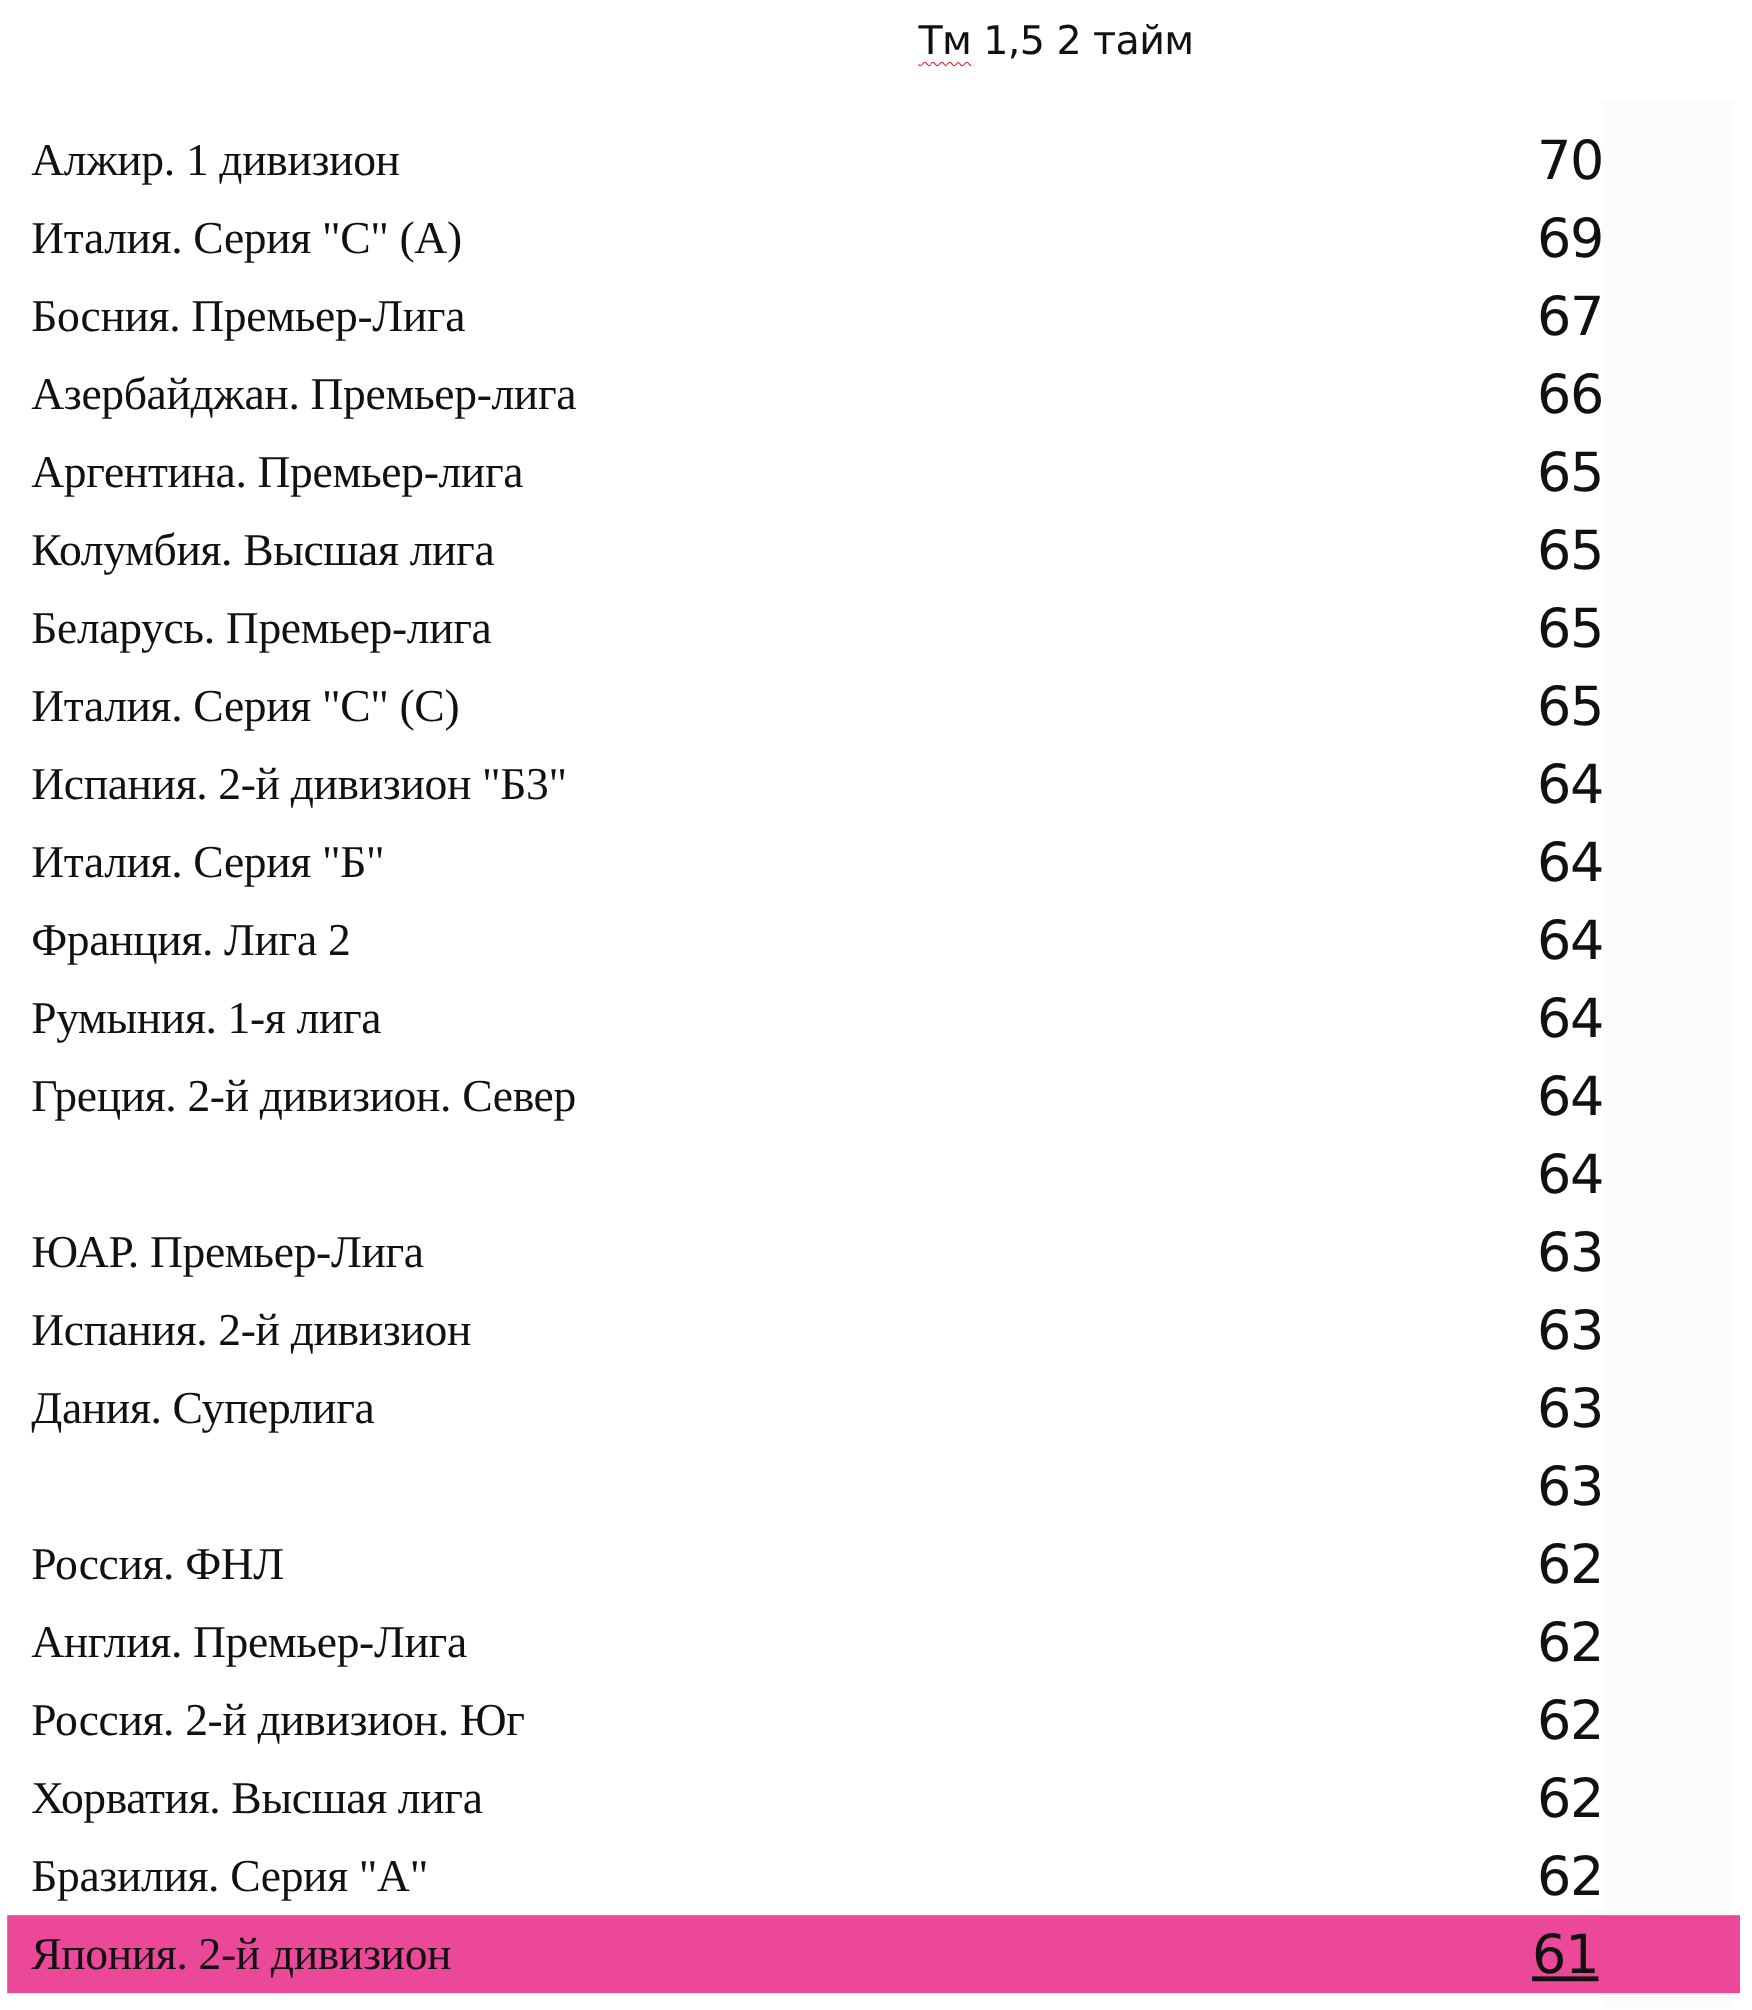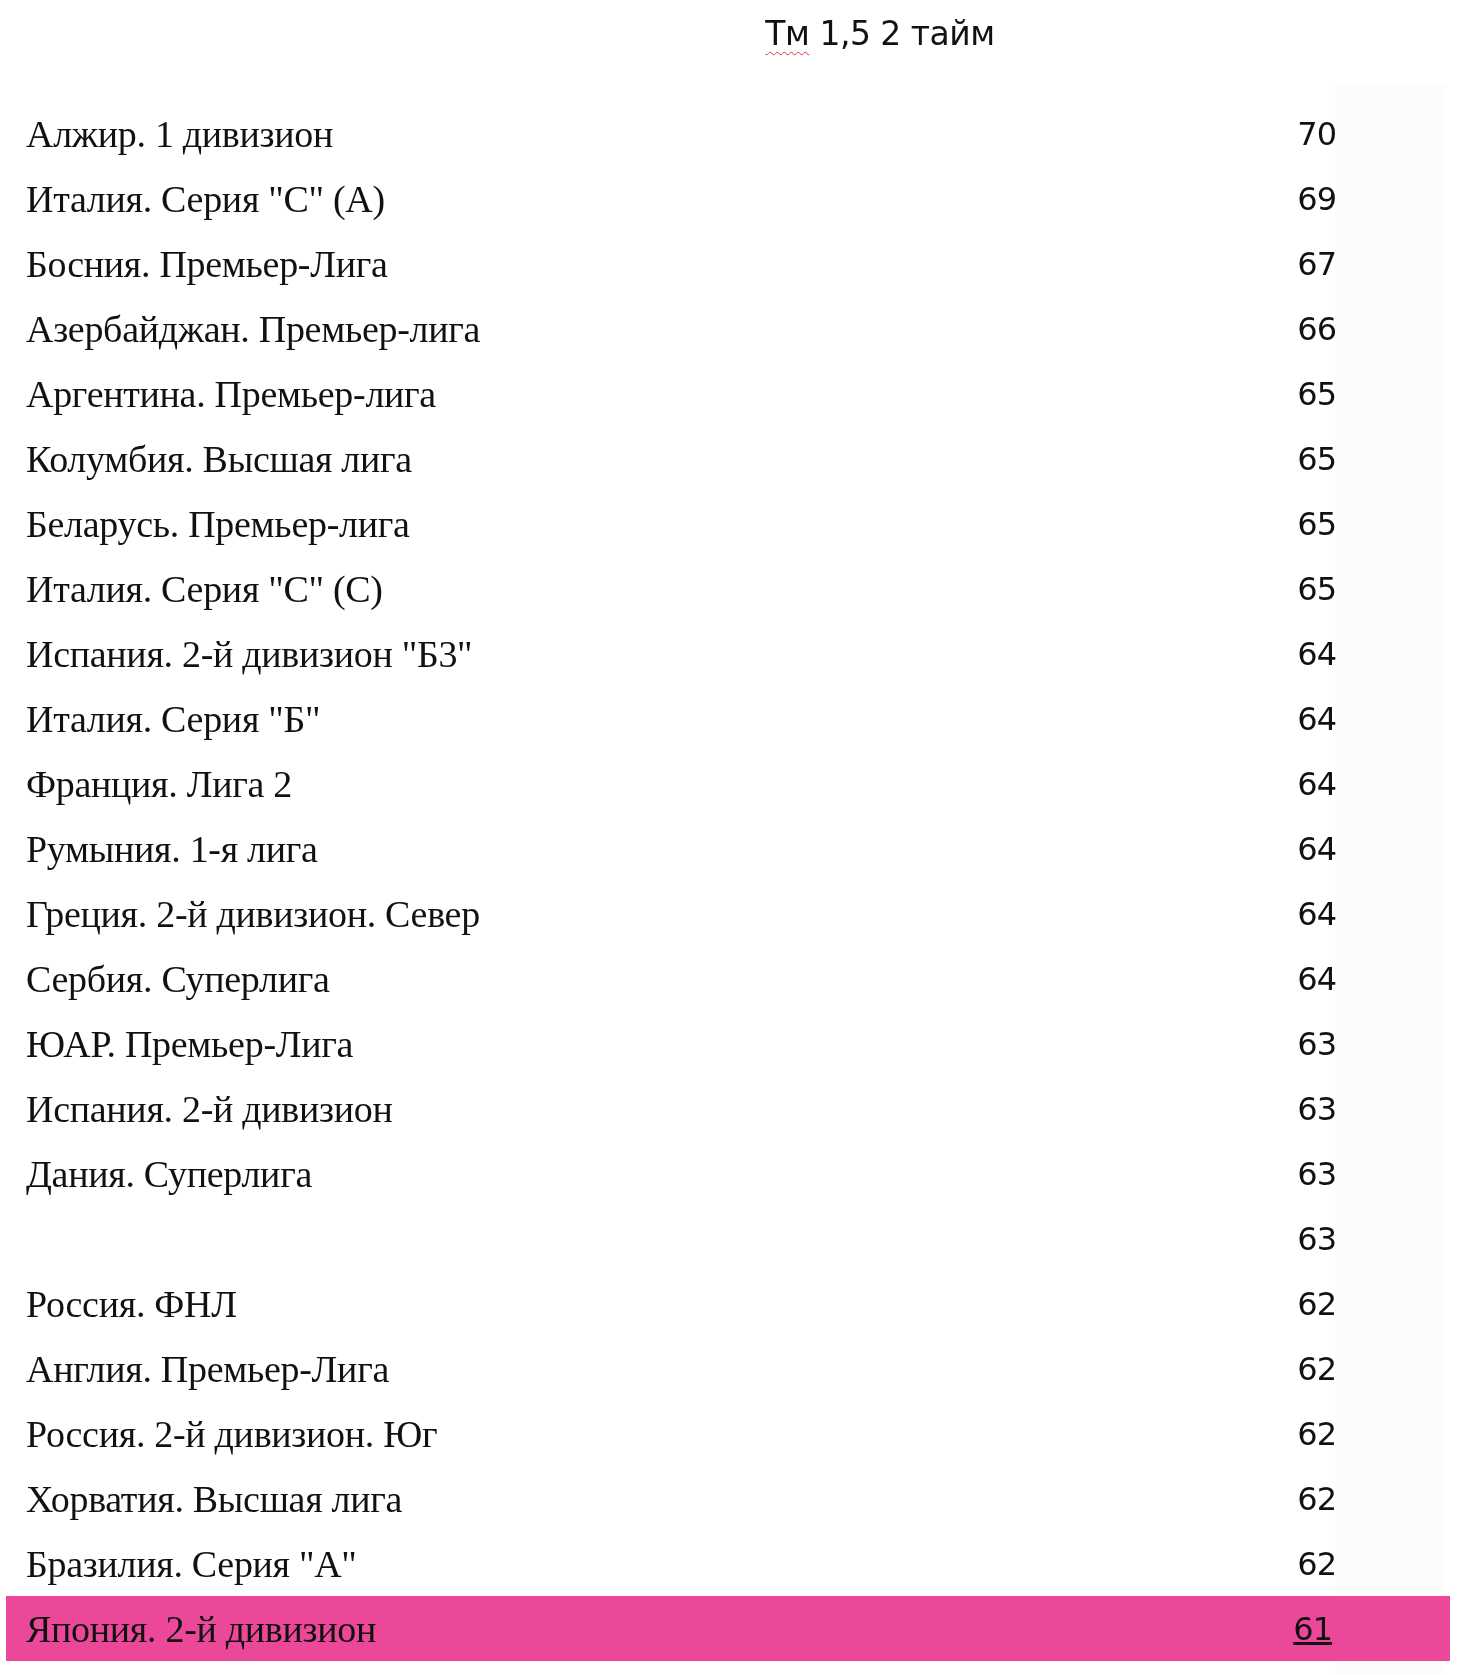--- a/index.html
+++ b/index.html
@@ -70,21 +70,21 @@
       font-family: "Liberation Serif", "DejaVu Serif", serif;
       font-size: 38px;
       color: #111111;
       white-space: nowrap;
       letter-spacing: -0.3px;
     }
     .val {
       position: absolute;
       right: 124px;
       font-family: "DejaVu Sans", "Liberation Sans", sans-serif;
-      font-size: 32px;
+      font-size: 45px;
       color: #111111;
       letter-spacing: -1px;
       text-align: right;
     }
   </style>
 </head>
 <body>
 
 <div class="page">
   <div class="title"><span class="spell">Тм</span><span> 1,5 2 тайм</span></div>
@@ -138,21 +138,20 @@
       </div>
     <div class="row">
         <span class="name">Румыния. 1-я лига</span>
         <span class="val">64</span>
       </div>
     <div class="row">
         <span class="name">Греция. 2-й дивизион. Север</span>
         <span class="val">64</span>
       </div>
     <div class="row">
-        <span class="name">Сербия. Суперлига</span>
         <span class="val">64</span>
       </div>
     <div class="row">
         <span class="name">ЮАР. Премьер-Лига</span>
         <span class="val">63</span>
       </div>
     <div class="row">
         <span class="name">Испания. 2-й дивизион</span>
         <span class="val">63</span>
       </div>

